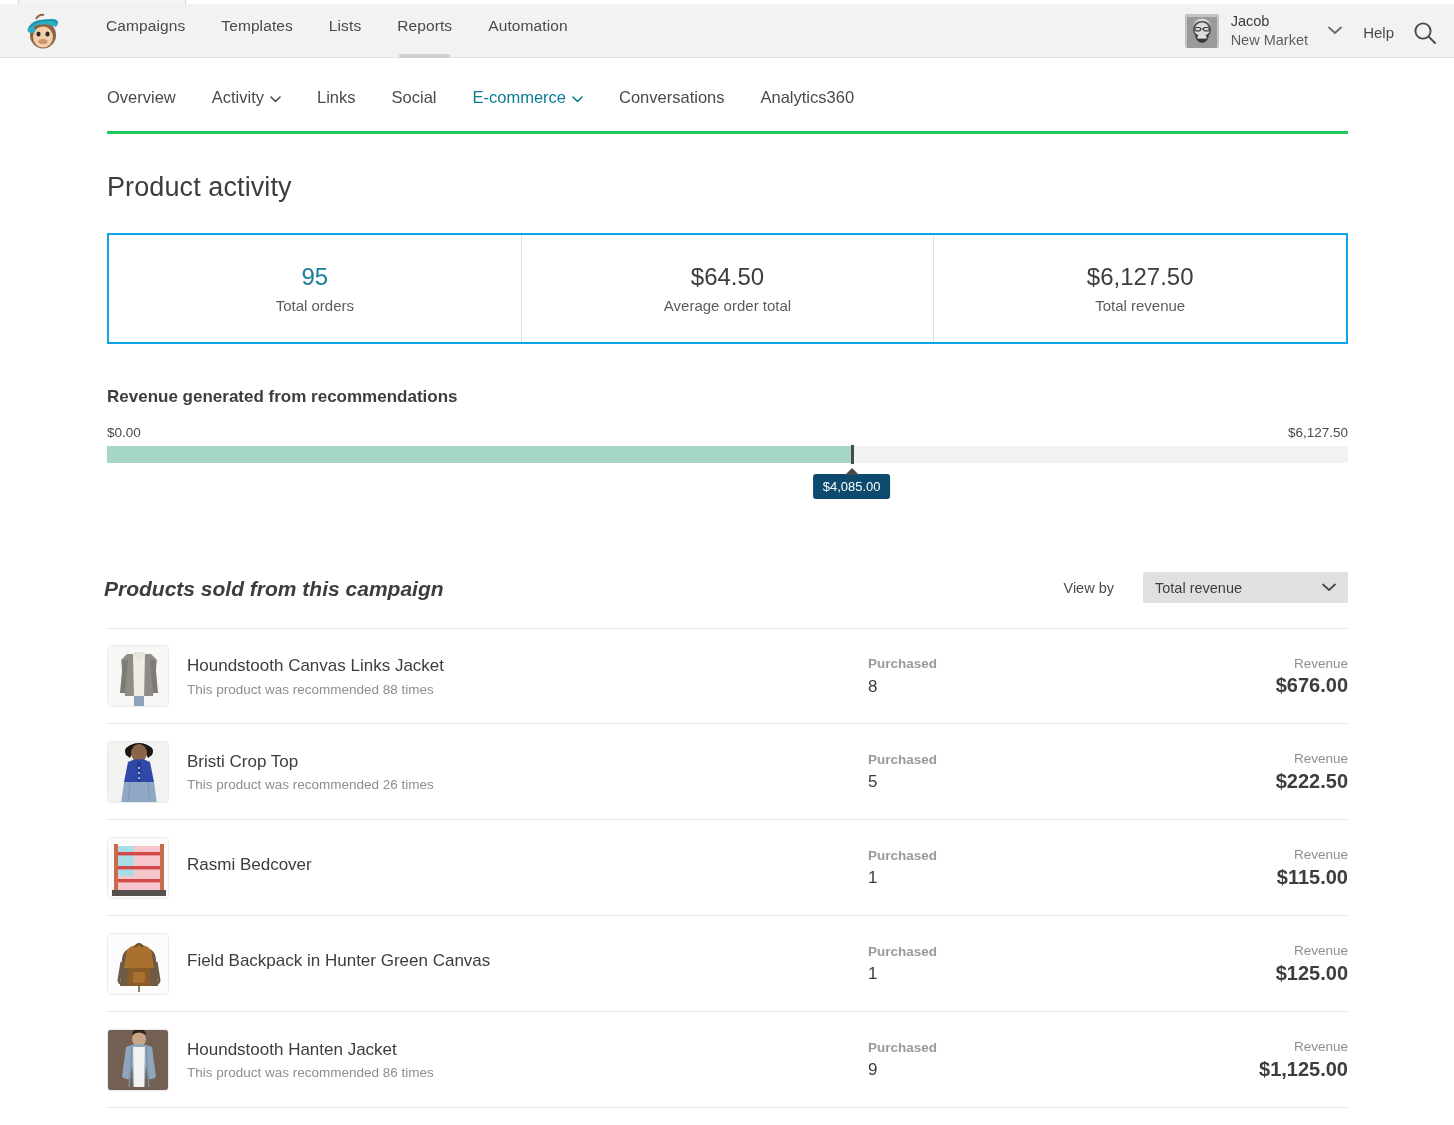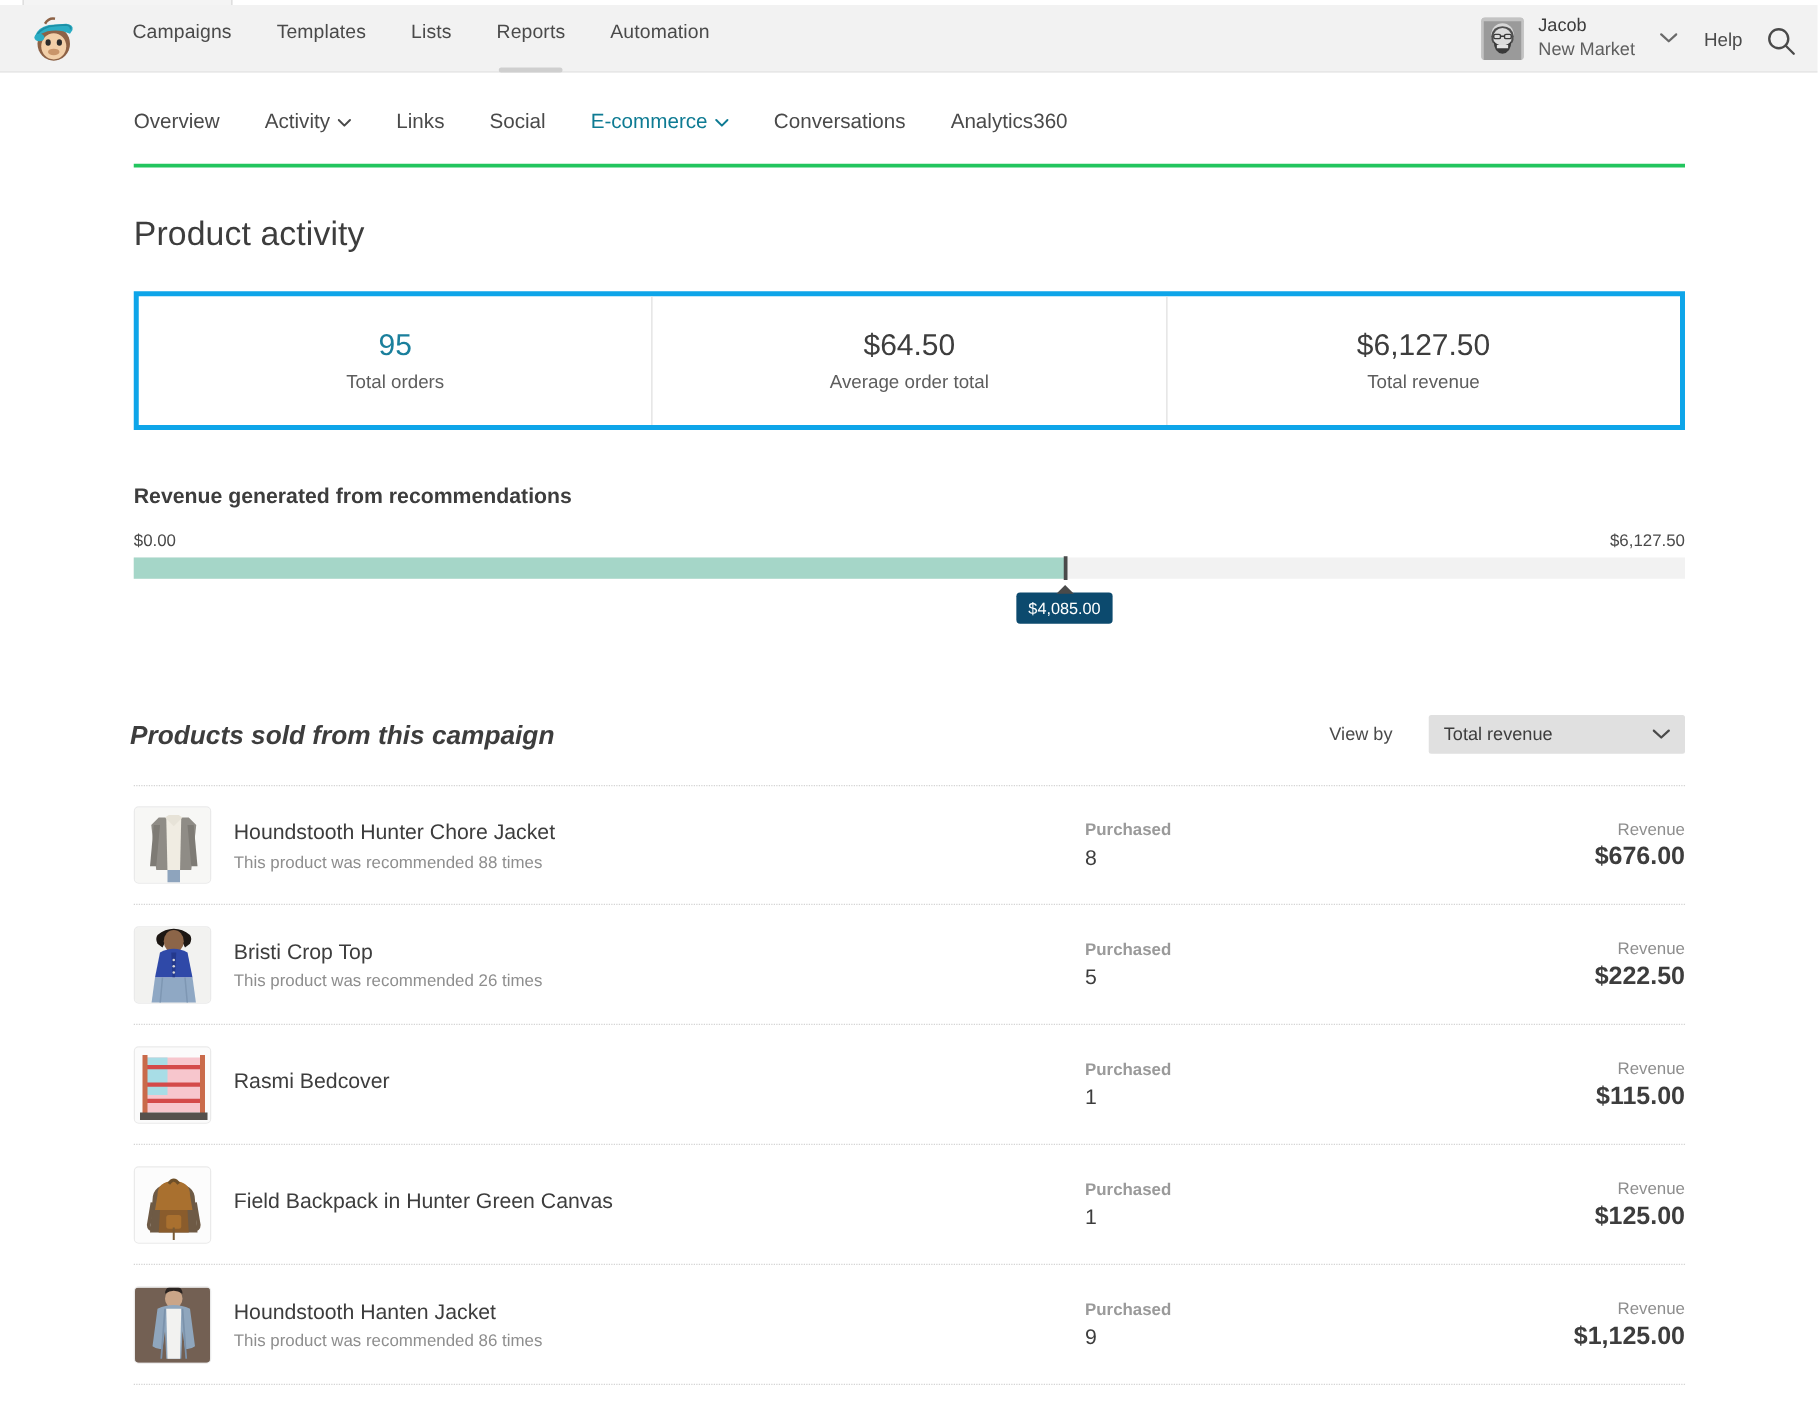--- a/index.html
+++ b/index.html
@@ -72,21 +72,21 @@
 
   
   .page-title {
     position: absolute; top: 172px; left: 107px;
     font-size: 27px; font-weight: 400; color: #3d3d3d; letter-spacing: .1px;
   }
 
   
   .stats {
     position: absolute; top: 233px; left: 107px; width: 1241px; height: 111px;
-    border: 4px solid #0ea5e9; display: flex; background: #fff;
+    border: 2px solid #0ea5e9; display: flex; background: #fff;
   }
   .stat {
     flex: 1; display: flex; flex-direction: column; align-items: center; justify-content: center;
     position: relative;
   }
   .stat + .stat { border-left: 1px solid #e0e0e0; }
   .stat-value { font-size: 24px; color: #3d3d3d; line-height: 1.2; }
   .stat-value.accent { color: #1a7f9c; }
   .stat-label { font-size: 15px; color: #5d5d5d; margin-top: 6px; }
 
@@ -299,21 +299,21 @@
         <rect width="62" height="62" fill="#f7f7f5"></rect>
         <path d="M19 8 h24 l6 6 -4 36 h-28 l-4 -36 z" fill="#8f8c86"></path>
         <path d="M25 8 h12 l-1 44 h-10 z" fill="#f0ece2"></path>
         <path d="M24 8 l7 7 7-7 -3 -2 h-8 z" fill="#e7e3d8"></path>
         <rect x="26" y="50" width="10" height="10" fill="#8ea4bd"></rect>
         <path d="M15 14 l-3 33 h5 l3-33z" fill="#7e7b75"></path>
         <path d="M47 14 l3 33 h-5 l-3-33z" fill="#7e7b75"></path>
       </svg>
     </div>
     <div class="prod-info">
-      <div class="prod-name">Houndstooth Hunter Chore Jacket</div>
+      <div class="prod-name">Houndstooth Canvas Links Jacket</div>
       <div class="prod-sub"><span>This product was recommended </span><span>88 times</span></div>
     </div>
     <div class="col-purchased">
       <div class="col-head">Purchased</div>
       <div class="col-val">8</div>
     </div>
     <div class="col-revenue">
       <div class="col-head">Revenue</div>
       <div class="col-val">$676.00</div>
     </div>

